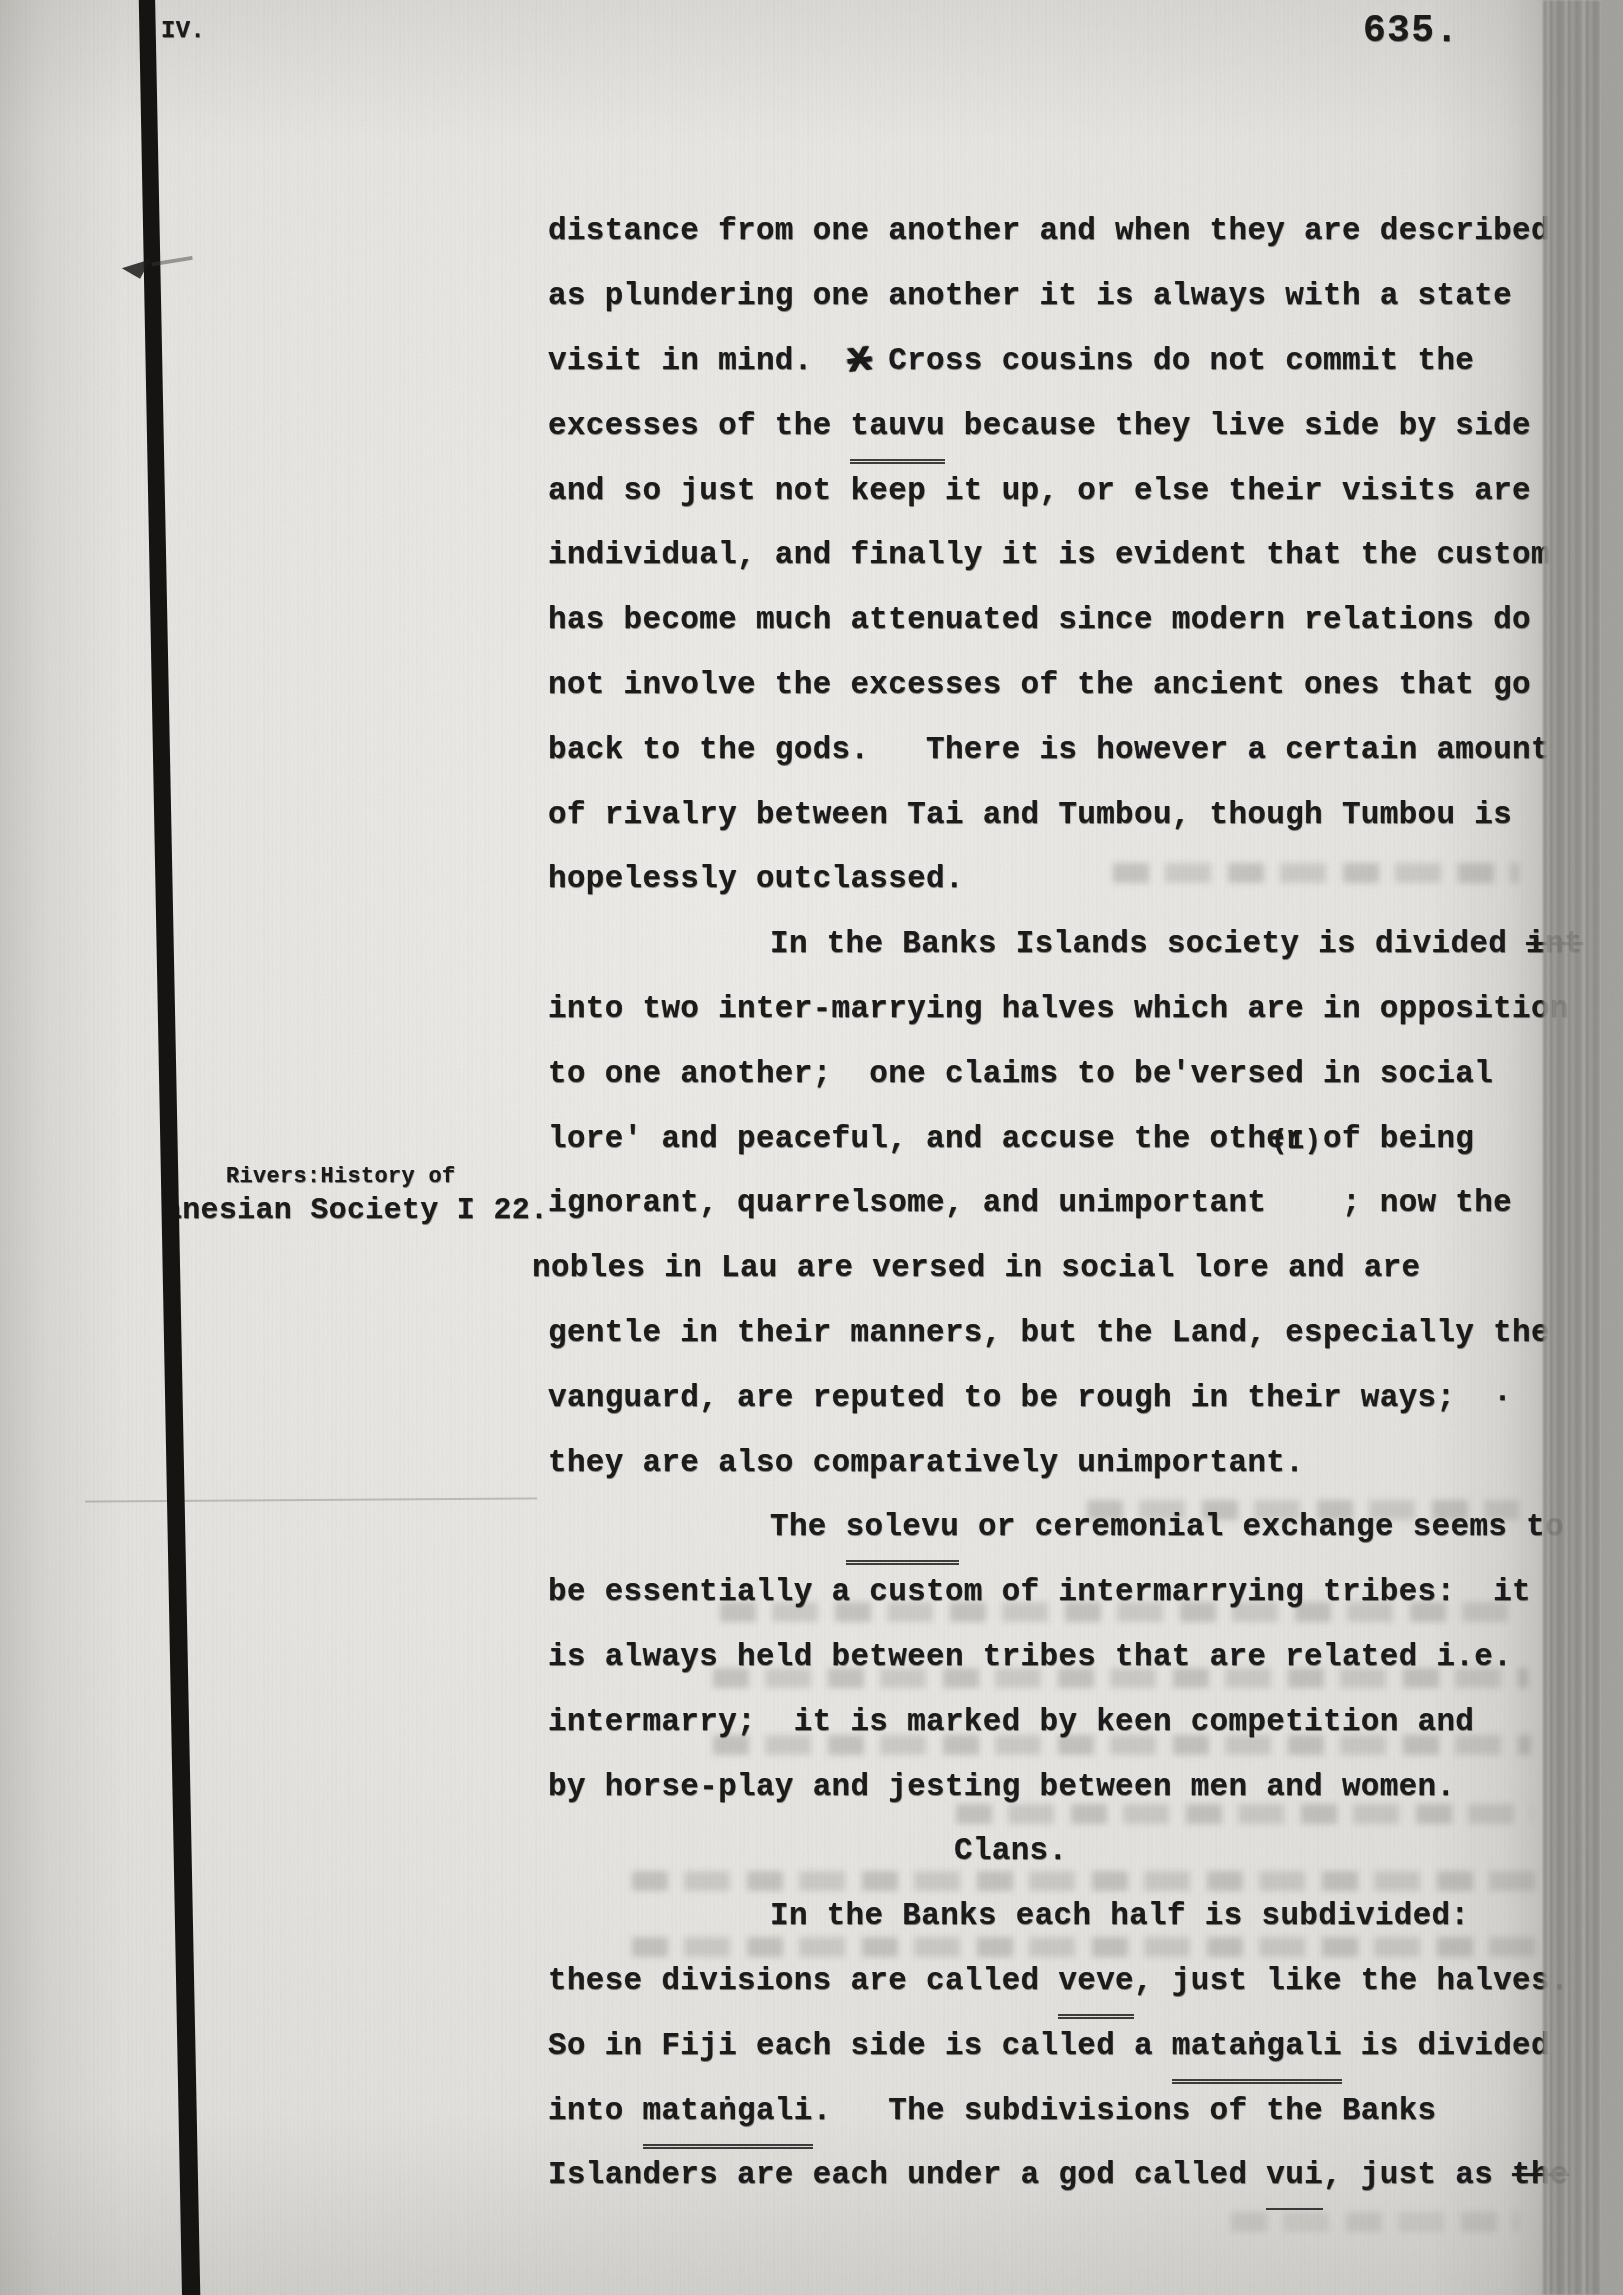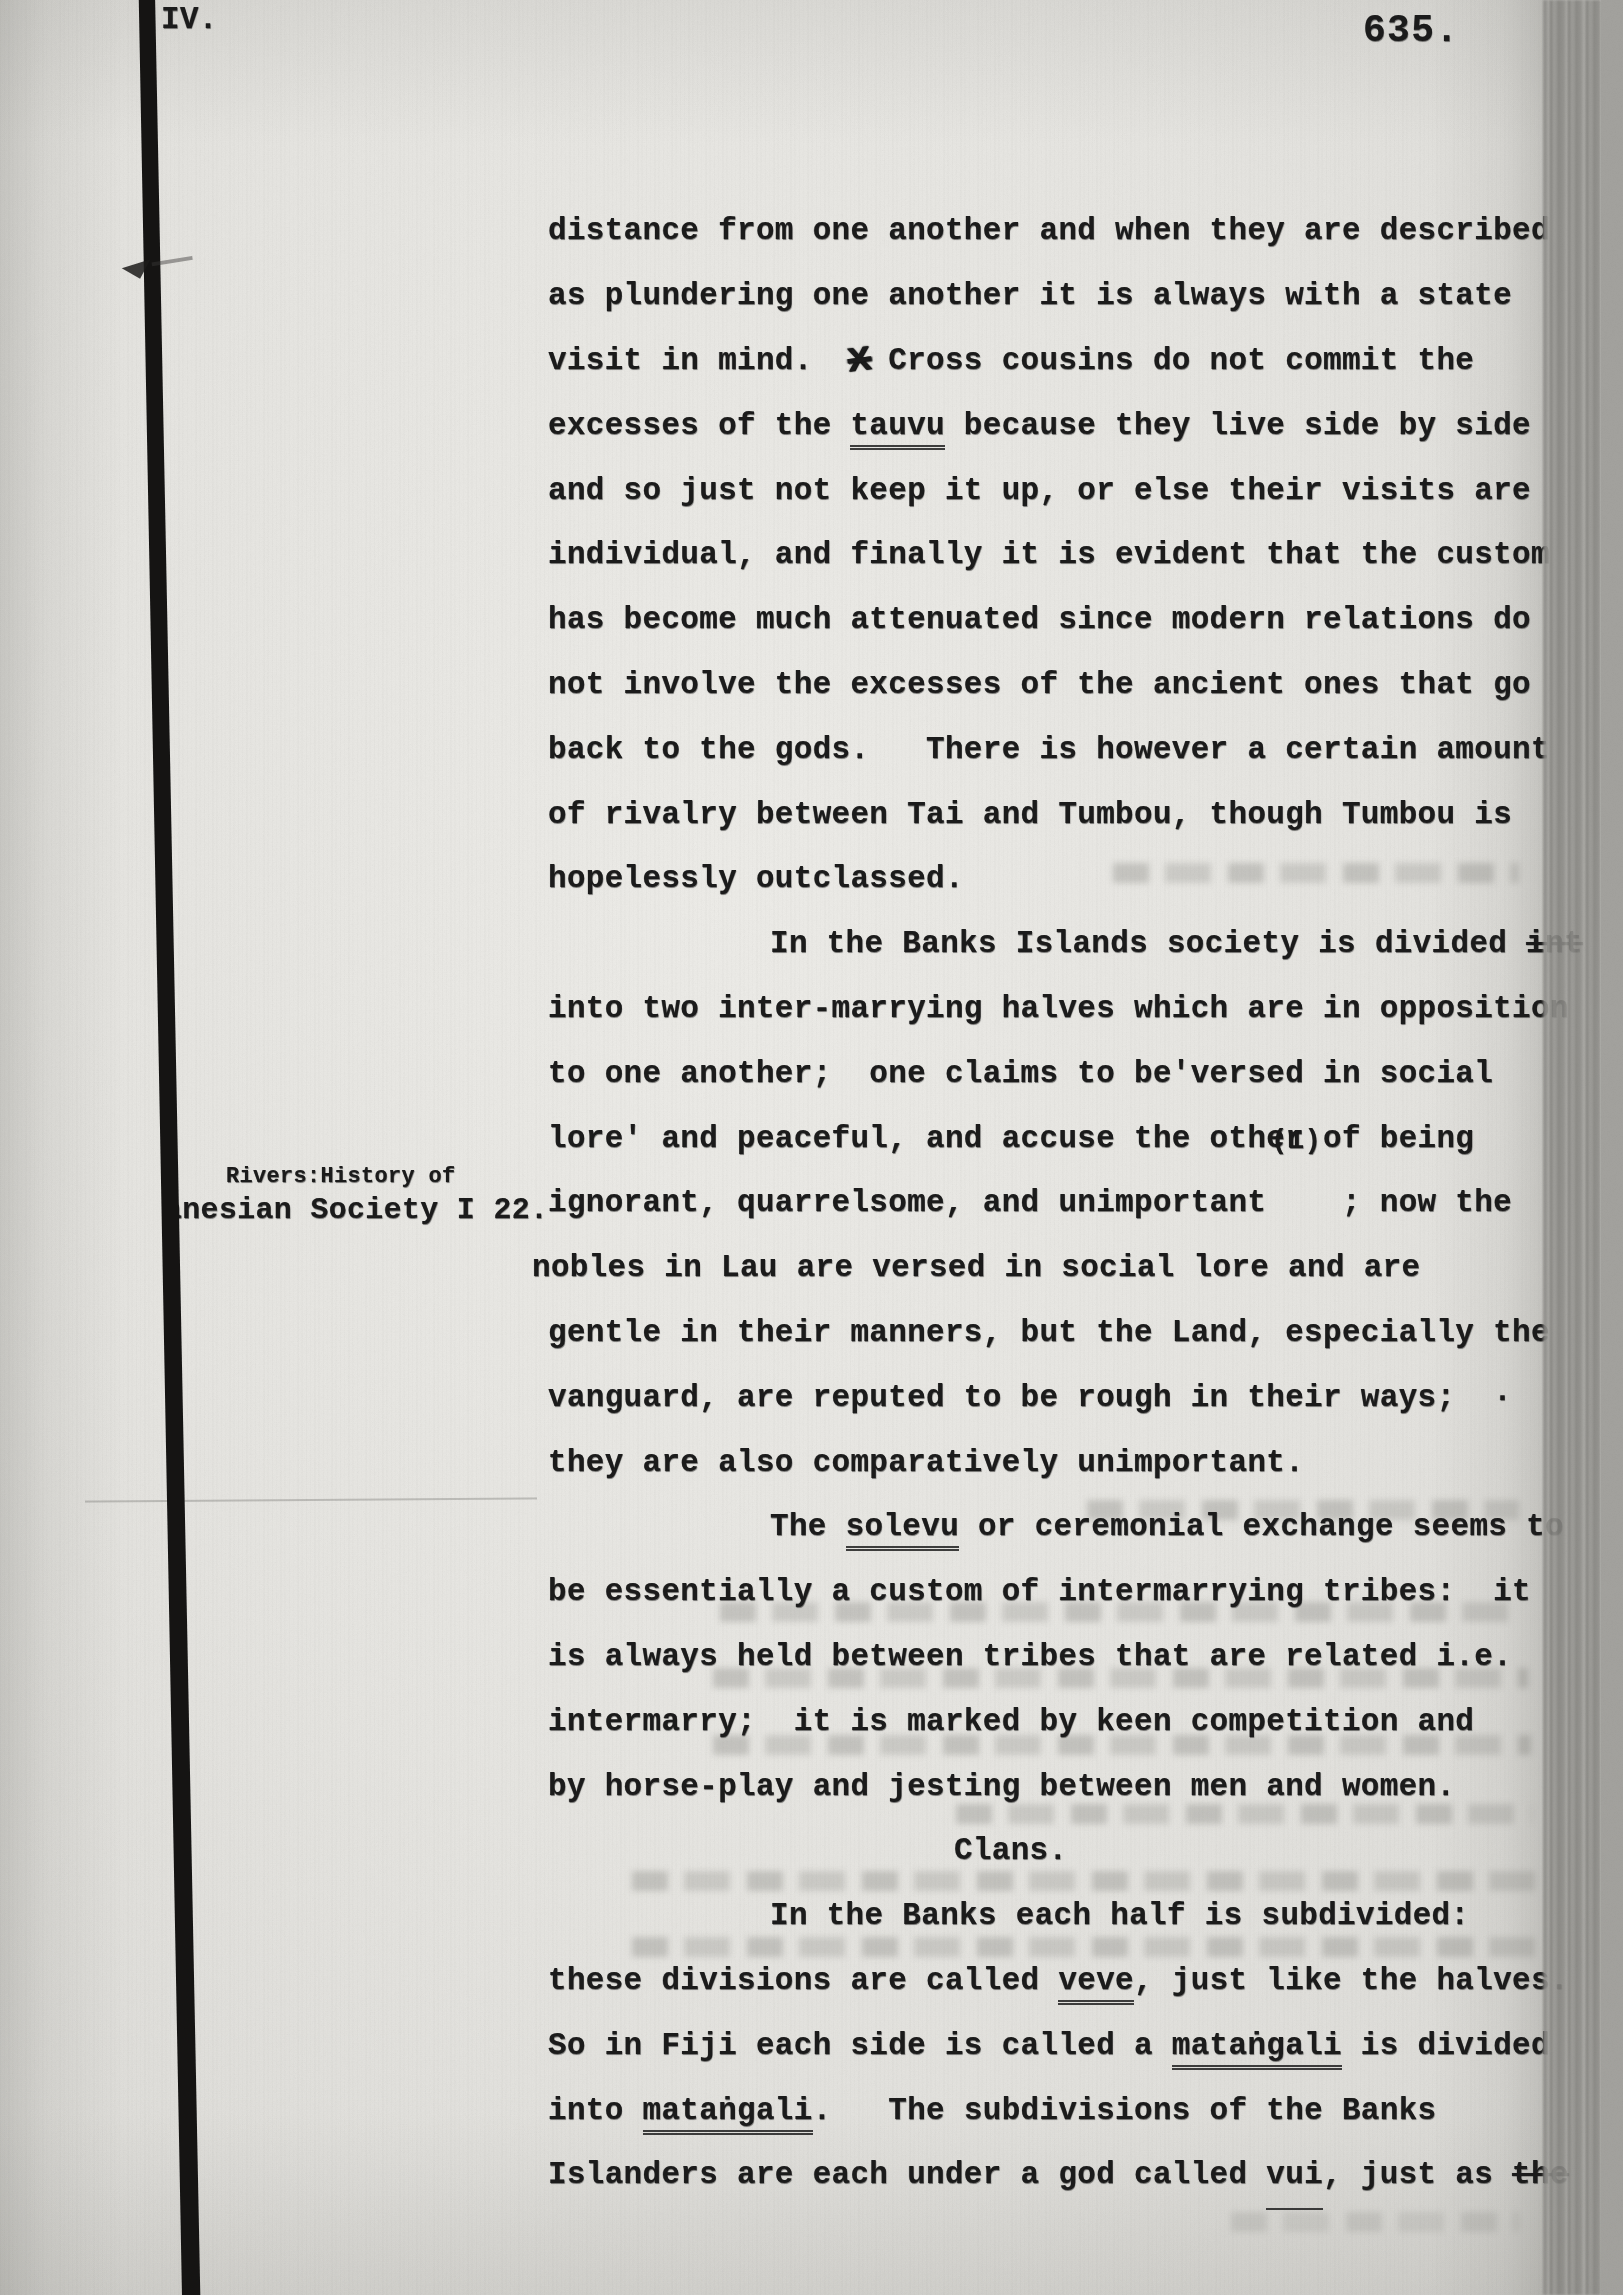--- a/index.html
+++ b/index.html
@@ -14,26 +14,26 @@
       radial-gradient(ellipse at 45% 38%, #edecE8 0%, #e6e5e1 50%, #dad9d5 100%);
     font-family:"Liberation Mono", monospace;
   }
   .streaks{position:absolute;inset:0;pointer-events:none;opacity:.5;
     background:repeating-linear-gradient(90deg, rgba(120,120,114,.06) 0 1.3px, rgba(0,0,0,0) 1.3px 3.9px, rgba(140,140,134,.05) 3.9px 5.2px, rgba(0,0,0,0) 5.2px 8.5px);}
   .typed{position:absolute;inset:0;filter:blur(0.2px);}
   .tline{position:absolute;white-space:pre;font-weight:bold;font-size:31px;line-height:39px;
     color:#1b1b1b;letter-spacing:0.3px;
     text-shadow:0.4px 0.5px 0.7px rgba(25,25,25,.55), -0.3px -0.1px 0.6px rgba(25,25,25,.30);}
   .u1{border-bottom:2.6px solid rgba(30,30,30,.85);padding-bottom:16px;}
-  .u2{border-bottom:5.9px double rgba(30,30,30,.85);padding-bottom:2px;}
+  .u2{border-bottom:5.9px double rgba(30,30,30,.85);padding-bottom:16px;}
   .st{text-decoration:line-through;text-decoration-thickness:3.3px;}
   .xm{display:inline-block;transform:rotate(-7deg) scale(1.25,1.12);
       text-decoration:line-through;text-decoration-thickness:3.9px;
       text-shadow:0 0 1.3px #141414,0.7px 0.7px 0.7px #141414;}
-  .hdr-left{left:161px;top:0;font-size:31px;}
+  .hdr-left{left:161px;top:11px;font-size:24px;}
   .pgnum{left:1363px;top:10.5px;font-size:38px;letter-spacing:1.3px;}
   .margin1{left:178px;top:1157px;font-size:22px;padding-left:48px;}
   .margin2{left:164px;top:1191px;font-size:30px;}
   .fnmark{left:1271px;top:1121px;font-size:27.5px;}
   .bar-svg{position:absolute;left:0;top:0;filter:blur(0.5px);}
   .gutter{position:absolute;left:1543px;top:0;width:58px;height:2295px;opacity:.88;filter:blur(0.8px);
     background:repeating-linear-gradient(90deg,#8e8d89 0 3.9px,#a5a4a0 3.9px 7.2px,#7c7b77 7.2px 9.2px,#989793 9.2px 14.4px,#868581 14.4px 17.7px);}
   .edge-right{position:absolute;left:1601px;top:0;width:22px;height:2295px;background:#a3a29e;}
   .ghost{position:absolute;height:19.6px;filter:blur(3.3px);opacity:.5;pointer-events:none;
     background:repeating-linear-gradient(90deg, rgba(108,108,102,.55) 0 36px, rgba(108,108,102,0) 36px 52px, rgba(108,108,102,.42) 52px 98px, rgba(108,108,102,0) 98px 115px);}

